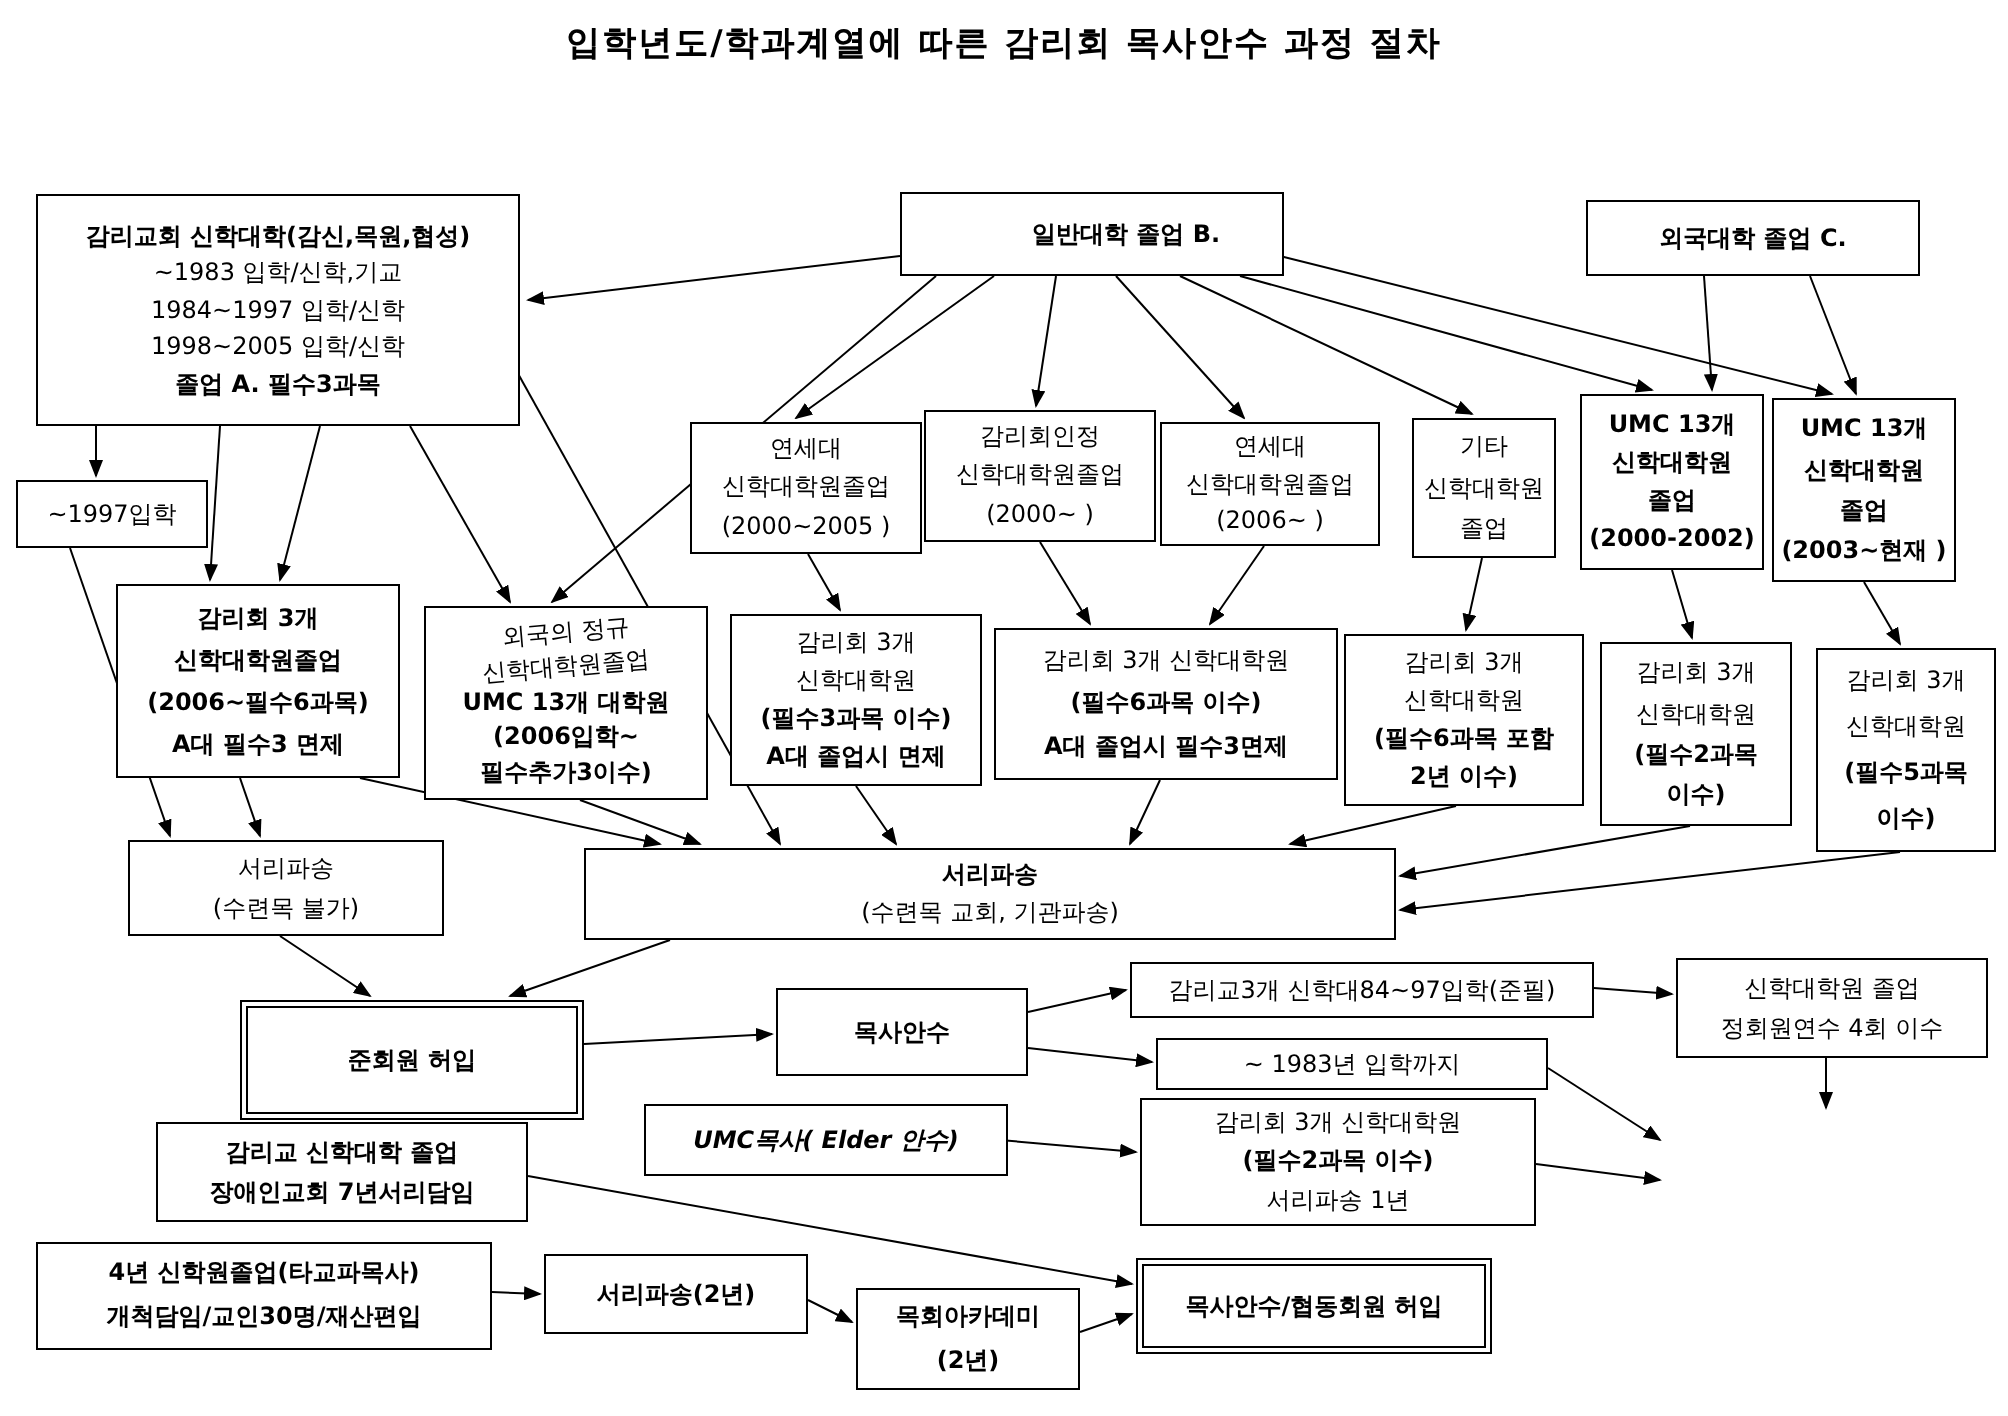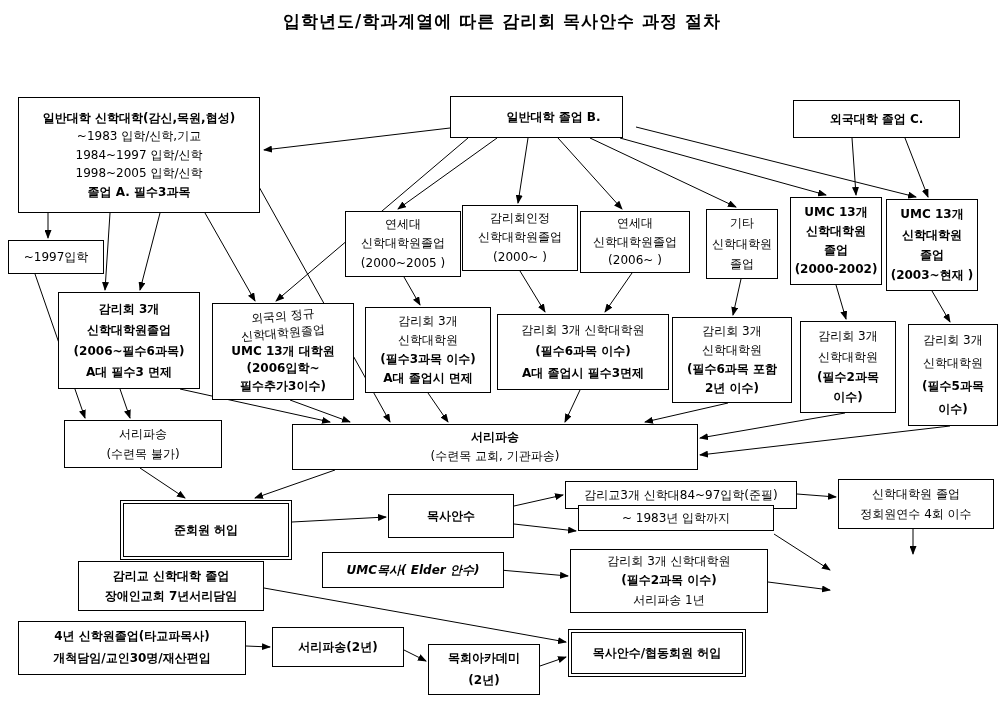--- a/index.html
+++ b/index.html
@@ -85,27 +85,27 @@
       <line x1="774" y1="534" x2="830" y2="570" class="arrow" marker-end="url(#ah)"></line>
       <line x1="913" y1="529" x2="913" y2="554" class="arrow" marker-end="url(#ah)"></line>
       <line x1="500" y1="570" x2="568" y2="576" class="arrow" marker-end="url(#ah)"></line>
       <line x1="768" y1="582" x2="830" y2="590" class="arrow" marker-end="url(#ah)"></line>
       <line x1="264" y1="588" x2="566" y2="642" class="arrow" marker-end="url(#ah)"></line>
       <line x1="246" y1="646" x2="270" y2="647" class="arrow" marker-end="url(#ah)"></line>
       <line x1="404" y1="650" x2="426" y2="661" class="arrow" marker-end="url(#ah)"></line>
       <line x1="540" y1="666" x2="566" y2="657" class="arrow" marker-end="url(#ah)"></line>
     </svg>
     <div class="box" style="left: 18px; top: 97px; width: 242px; height: 116px; line-height: 1.55;">
-      <span class="bl b">일반대학 신학대학(감신,목원,협성)</span>
+      <span class="bl b">감리교회 신학대학(감신,목원,협성)</span>
       <span class="bl">~1983 입학/신학,기교</span>
       <span class="bl">1984~1997 입학/신학</span>
       <span class="bl">1998~2005 입학/신학</span>
       <span class="bl b">졸업 A. 필수3과목</span>
     </div>
-    <div class="box" style="left: 450px; top: 96px; width: 173px; height: 42px; padding-left: 36px;">
+    <div class="box" style="left: 450px; top: 96px; width: 192px; height: 42px; padding-left: 36px;">
       <span class="bl b">일반대학 졸업 B.</span>
     </div>
     <div class="box" style="left: 793px; top: 100px; width: 167px; height: 38px;">
       <span class="bl b">외국대학 졸업 C.</span>
     </div>
     <div class="box" style="left: 8px; top: 240px; width: 96px; height: 34px;">
       <span class="bl">~1997입학</span>
     </div>
     <div class="box" style="left: 345px; top: 211px; width: 116px; height: 66px; line-height: 1.6;">
       <span class="bl">연세대</span>
@@ -191,21 +191,21 @@
     </div>
     <div class="box double" style="left: 120px; top: 500px; width: 172px; height: 60px;">
       <span class="bl b">준회원 허입</span>
     </div>
     <div class="box" style="left: 388px; top: 494px; width: 126px; height: 44px;">
       <span class="bl b">목사안수</span>
     </div>
     <div class="box" style="left: 565px; top: 481px; width: 232px; height: 28px;">
       <span class="bl">감리교3개 신학대84~97입학(준필)</span>
     </div>
-    <div class="box" style="left: 578px; top: 505px; width: 196px; height: 26px;">
+    <div class="box" style="left: 578px; top: 519px; width: 196px; height: 26px;">
       <span class="bl">~ 1983년 입학까지</span>
     </div>
     <div class="box" style="left: 838px; top: 479px; width: 156px; height: 50px; line-height: 1.7;">
       <span class="bl">신학대학원 졸업</span>
       <span class="bl">정회원연수 4회 이수</span>
     </div>
     <div class="box" style="left: 78px; top: 561px; width: 186px; height: 50px; line-height: 1.7;">
       <span class="bl b">감리교 신학대학 졸업</span>
       <span class="bl b">장애인교회 7년서리담임</span>
     </div>

